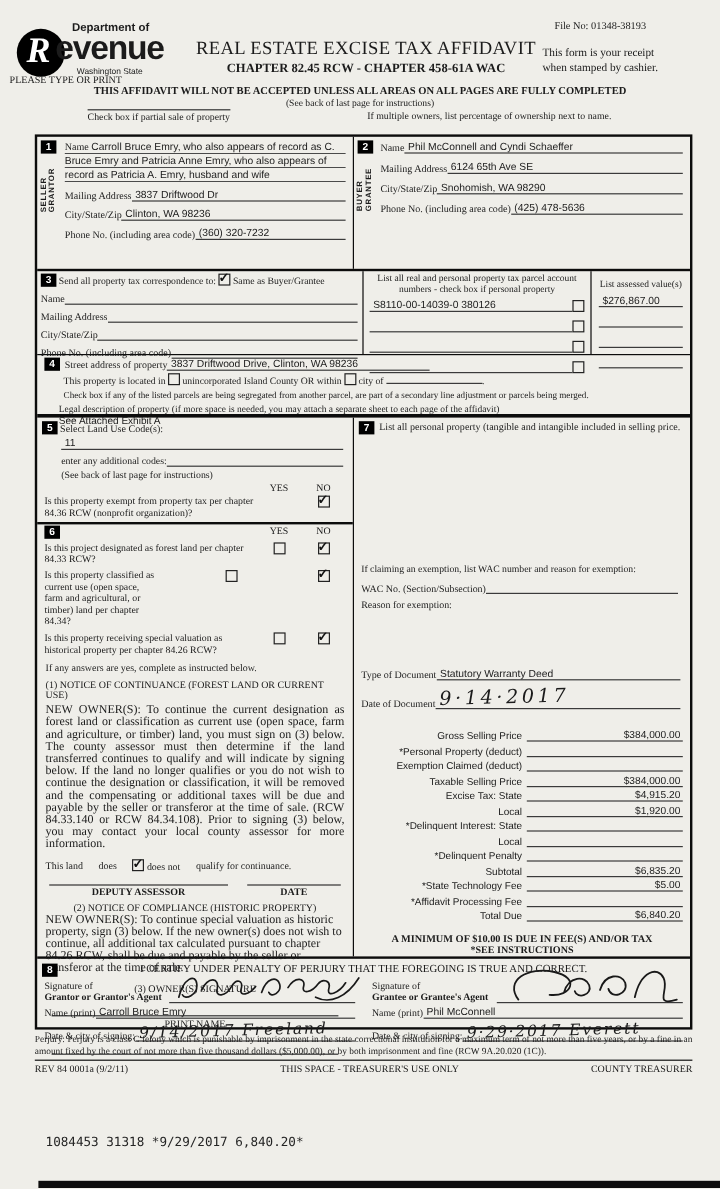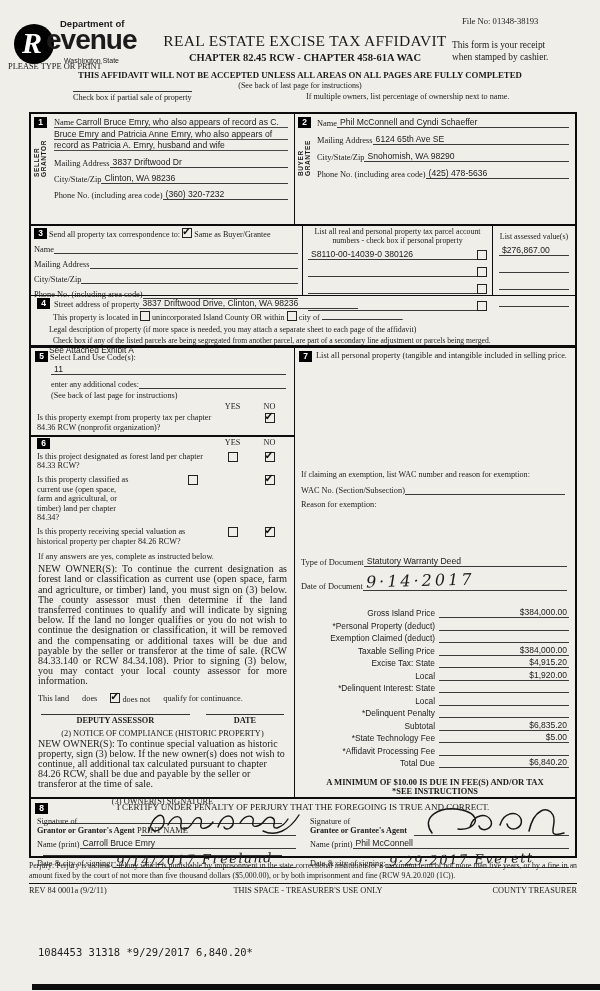--- a/index.html
+++ b/index.html
@@ -235,22 +235,22 @@
         <span style="flex:1;"></span>
       </div>
       <div style="font-size:8.1px;margin:2px 0 0 16px;">
         <span>This property is located in</span>
         <span class="cb"></span>
         <span>unincorporated Island County OR within</span>
         <span class="cb"></span>
         <span>city of</span>
         <span style="display:inline-block;width:80px;border-bottom:1px solid #3a3a3a;height:8px;"></span><span>.</span>
       </div>
+      <div style="font-size:7.6px;margin:2.5px 0 0 16px;">Check box if any of the listed parcels are being segregated from another parcel, are part of a secondary line adjustment or parcels being merged.</div>
       <div style="font-size:7.9px;margin:2.5px 0 0 12px;">Legal description of property (if more space is needed, you may attach a separate sheet to each page of the affidavit)</div>
-      <div style="font-size:7.6px;margin:2.5px 0 0 16px;">Check box if any of the listed parcels are being segregated from another parcel, are part of a secondary line adjustment or parcels being merged.</div>
       <div class="sans" style="font-size:8.4px;margin:0 0 0 12px;">See Attached Exhibit A</div>
     </div>
 
     <div class="row r4">
       <div class="cellL">
         <div style="padding:3px 4px 0 4px;font-size:8.4px;">
           <span class="secnum">5</span>
           <span>Select Land Use Code(s):</span>
         </div>
         <div class="frow" style="margin:2px 8px 0 20px;">
@@ -286,20 +286,21 @@
           <span class="qtext">Is this property classified as current use (open space, farm and agricultural, or timber) land per chapter 84.34?</span>
           <span class="qcol"><span class="cb"></span></span>
           <span class="qcol"><span class="cb on"></span></span>
         </div>
         <div class="qrow" style="margin-top:4px;">
           <span class="qtext">Is this property receiving special valuation as historical property per chapter 84.26 RCW?</span>
           <span class="qcol"><span class="cb"></span></span>
           <span class="qcol"><span class="cb on"></span></span>
         </div>
         <div style="font-size:8.3px;margin:6px 0 0 7px;">If any answers are yes, complete as instructed below.</div>
+        <div style="font-size:8.3px;margin:5px 7px 0 7px;">(1) NOTICE OF CONTINUANCE (FOREST LAND OR CURRENT USE)</div>
         <div class="para">NEW OWNER(S):  To continue the current designation as forest land or classification as current use (open space, farm and agriculture, or timber) land, you must sign on (3) below.  The county assessor must then determine if the land transferred continues to qualify and will indicate by signing below. If the land no longer qualifies or you do not wish to continue the designation or classification, it will be removed and the compensating or additional taxes will be due and payable by the seller or transferor at the time of sale.  (RCW 84.33.140 or RCW 84.34.108).  Prior to signing (3) below, you may contact your local county assessor for more information.</div>
         <div style="font-size:8.3px;margin:6px 7px 0 7px;display:flex;gap:13px;align-items:center;">
           <span>This land</span>
           <span>does</span>
           <span><span class="cb on"></span>
           <span>does not</span></span>
           <span>qualify for continuance.</span>
         </div>
         <div class="sigpair">
           <span class="sigl" style="flex:1.9;">DEPUTY ASSESSOR</span>
@@ -329,21 +330,21 @@
         <div class="frow" style="margin:0 8px 0 6px;font-size:8.4px;">
           <span class="flabel">Type of Document</span>
           <span class="fline"><span class="fval">Statutory Warranty Deed</span></span>
         </div>
         <div class="frow" style="margin:4px 8px 0 6px;font-size:8.4px;height:20px;">
           <span class="flabel">Date of Document</span>
           <span class="fline"><span class="hand hand-big">9·14·2017</span></span>
         </div>
         <div style="height:16px;"></div>
         <div class="feerow">
-            <span class="feelabel">Gross Island Price</span>
+            <span class="feelabel">Gross Selling Price</span>
             <span class="feeline">$384,000.00</span>
           </div>
         <div class="feerow">
             <span class="feelabel">*Personal Property (deduct)</span>
             <span class="feeline"></span>
           </div>
         <div class="feerow">
             <span class="feelabel">Exemption Claimed (deduct)</span>
             <span class="feeline"></span>
           </div>

